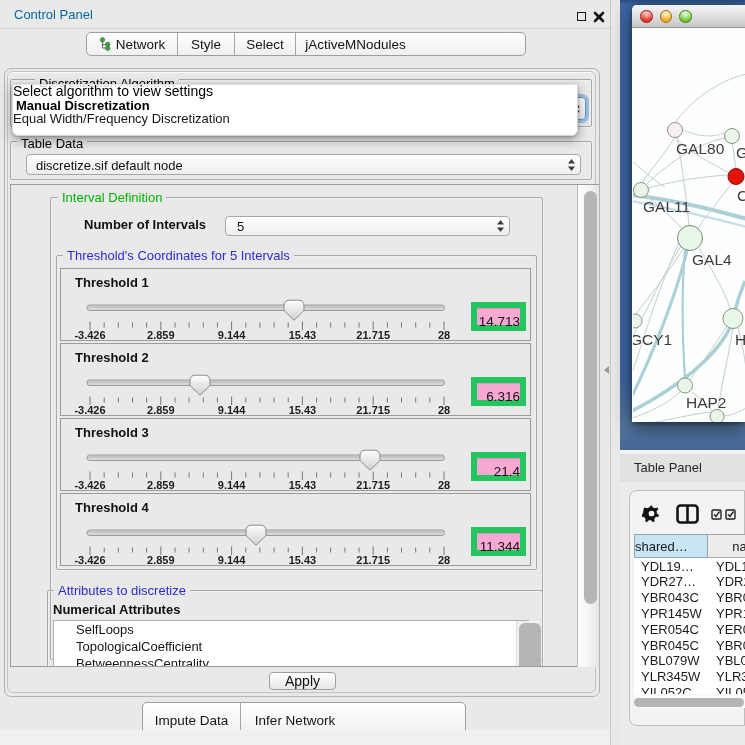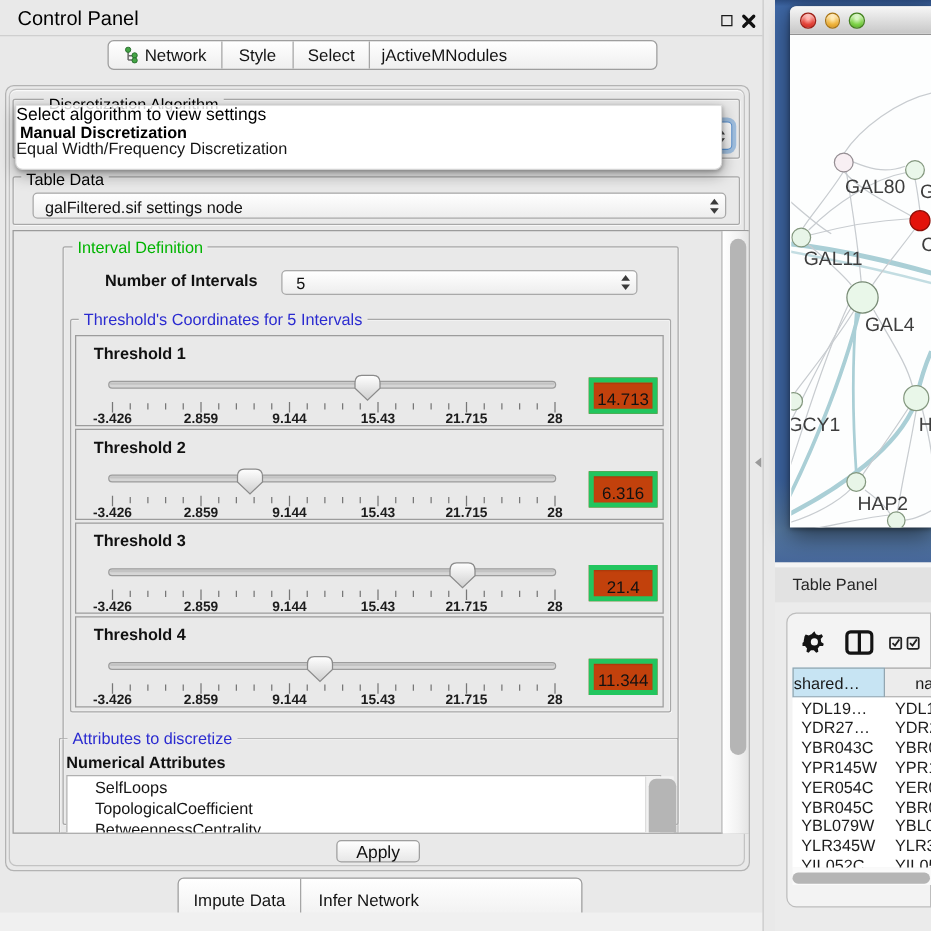--- a/index.html
+++ b/index.html
@@ -1,41 +1,41 @@
 <!DOCTYPE html>
 <html><head><meta charset="utf-8">
 <style>
 *{margin:0;padding:0;box-sizing:border-box}
 html,body{width:745px;height:745px;overflow:hidden}
 body{font-family:"Liberation Sans",sans-serif;background:#e9e9e9;position:relative}
 .abs{position:absolute}
 
 #titlebar{left:0;top:0;width:610px;height:29px;background:#e9e9e9;border-bottom:1px solid #cfcfcf}
-#titlebar .t{position:absolute;left:14px;top:7px;font-size:16px;color:#000000}
+#titlebar .t{position:absolute;left:14px;top:7px;font-size:13px;color:#0369a1}
 #btnFloat{left:577px;top:12px;width:9px;height:9px;border:1.6px solid #1a1a1a;background:#e9e9e9}
 
 .seg{display:flex;border:1px solid #9e9e9e;border-radius:5px;background:linear-gradient(#ffffff,#efefef);overflow:hidden}
 .seg .s{display:flex;align-items:center;justify-content:center;font-size:13.5px;color:#141414;border-right:1px solid #a5a5a5;height:100%}
 .seg .s:last-child{border-right:none}
 .seg .sel{background:linear-gradient(#868686,#6c6c6c);color:#e9e9e9}
 #toptabs{left:86px;top:32px;width:440px;height:24px}
 #bottabs{left:142px;top:702px;width:324px;height:36px}
 
 #mainpanel{left:4px;top:68px;width:596px;height:629px;background:#e9e9e9;border:1px solid #b3b3b3;border-radius:7px}
 .fs{position:absolute;border:1px solid #a8a8a8;border-radius:2px;box-shadow:inset 0 0 0 0.5px rgba(255,255,255,.55),0.5px 0.5px 0 #fbfbfb}
 .fs>.lg{position:absolute;top:-8px;background:#e9e9e9;padding:0 4px;font-size:13px;white-space:nowrap}
 
 .combo{position:absolute;background:linear-gradient(#ffffff,#ededed);border:1px solid #a9a9a9;border-radius:4px;font-size:13px;color:#111}
 .combo .tx{position:absolute;left:9px;top:2.5px;white-space:nowrap}
 .spin{position:absolute;right:4px;top:50%;transform:translateY(-50%)}
 
 .tbox{position:absolute;left:3px;width:471px;height:73px;border:1px solid #9c9c9c;background:#e9e9e9}
 .tbox .tt{position:absolute;left:14px;top:6px;font-size:13px;font-weight:bold;color:#111}
 .tbox svg{position:absolute;left:0;top:28px}
-.vbox{position:absolute;left:410px;top:33px;width:55px;height:29px;background:#c2410c;border:4px solid #22c55e;box-shadow:inset 0 1px 1px rgba(0,0,0,.12);font-size:13.5px;color:#111;text-align:center;line-height:27px}
+.vbox{position:absolute;left:410px;top:33px;width:55px;height:29px;background:#f9a8d4;border:6px solid #22c55e;box-shadow:inset 0 1px 1px rgba(0,0,0,.12);font-size:13.5px;color:#111;text-align:right;line-height:27px}
 
 #attrlist{position:absolute;left:5px;top:29px;width:476px;height:60px;background:#fff;border:1px solid #b0b0b0;font-size:13px;color:#151515}
 #attrlist div{padding-left:22px;height:17.2px;line-height:17.2px;white-space:nowrap}
 
 .sbthumb{position:absolute;background:#b5b5b5;border-radius:6px}
 
 #applybtn{left:264px;top:603px;width:67px;height:18px;background:linear-gradient(#ffffff,#e7e7e7);border:1px solid #9f9f9f;border-radius:4px;font-size:14px;color:#111;text-align:center;line-height:16px}
 
 #bluepanel{left:620px;top:0;width:125px;height:450px;background:linear-gradient(180deg,#2c4d82 0,#3e67a5 5px,#3e67a5 85%,#54779f 94%,#47689b 100%)}
 #netwin{left:632px;top:5px;width:113px;height:417px;background:#fdfefe;border-radius:5px 0 0 0;box-shadow:0 6px 20px rgba(0,0,0,.55),0 1px 4px rgba(0,0,0,.4)}
@@ -132,21 +132,21 @@
         <svg class="spin" width="9" height="13" viewBox="0 0 9 13">
           <path d="M4.5 0.5 L8 5 H1 Z" fill="#3a3a3a"></path>
           <path d="M4.5 12.5 L8 8 H1 Z" fill="#3a3a3a"></path>
         </svg>
       </div>
 </div>
 <div class="fs" style="left:5px;top:72px;width:582px;height:39px">
       <span class="lg" style="left:6px;top:-6px">Table Data</span>
     </div>
 <div class="combo" style="left:21px;top:85px;width:555px;height:21px">
-      <span class="tx">galFiltered.sif settings node</span>
+      <span class="tx">discretize.sif default node</span>
       <svg class="spin" width="9" height="13" viewBox="0 0 9 13">
         <path d="M4.5 0.5 L8 5 H1 Z" fill="#3a3a3a"></path>
         <path d="M4.5 12.5 L8 8 H1 Z" fill="#3a3a3a"></path>
       </svg>
     </div>
 <div class="abs" id="scrollpane" style="left:5px;top:115px;width:589px;height:483px;border:1px solid #9b9b9b;background:#e9e9e9">
 <div class="abs" id="viewport" style="left:0px;top:0px;width:566px;height:481px;overflow:hidden">
 
 <div class="fs" style="left:39px;top:12px;width:493px;height:463px">
           <span class="lg" style="left:7px;color:#00b400">Interval Definition</span>

